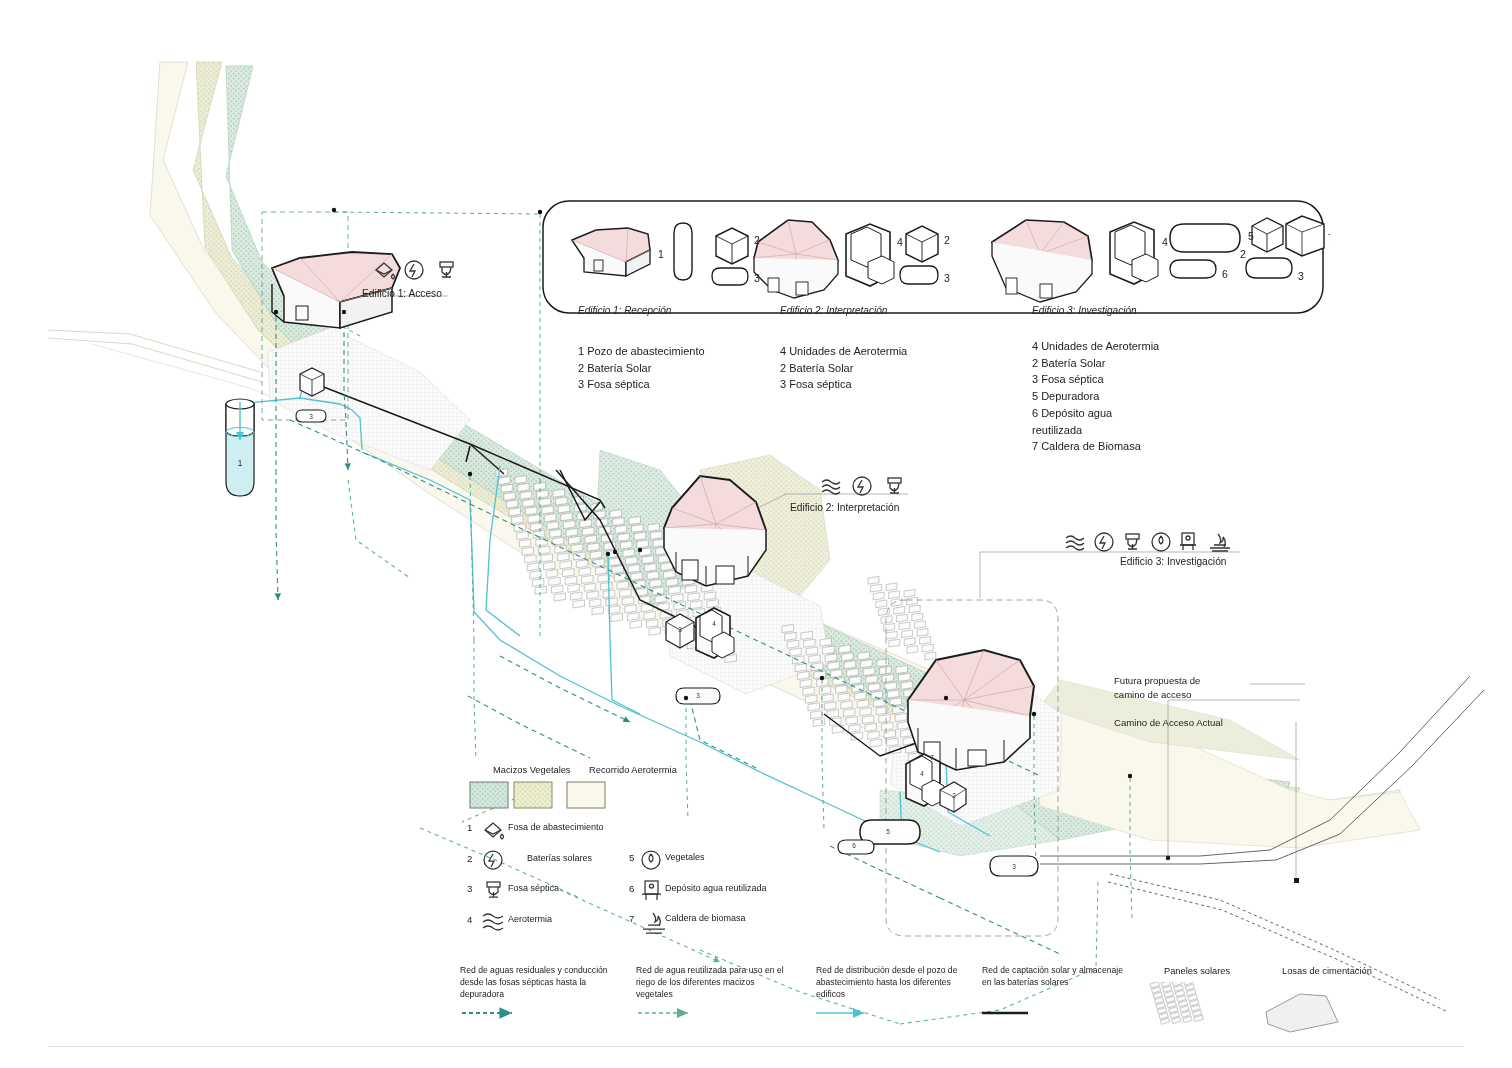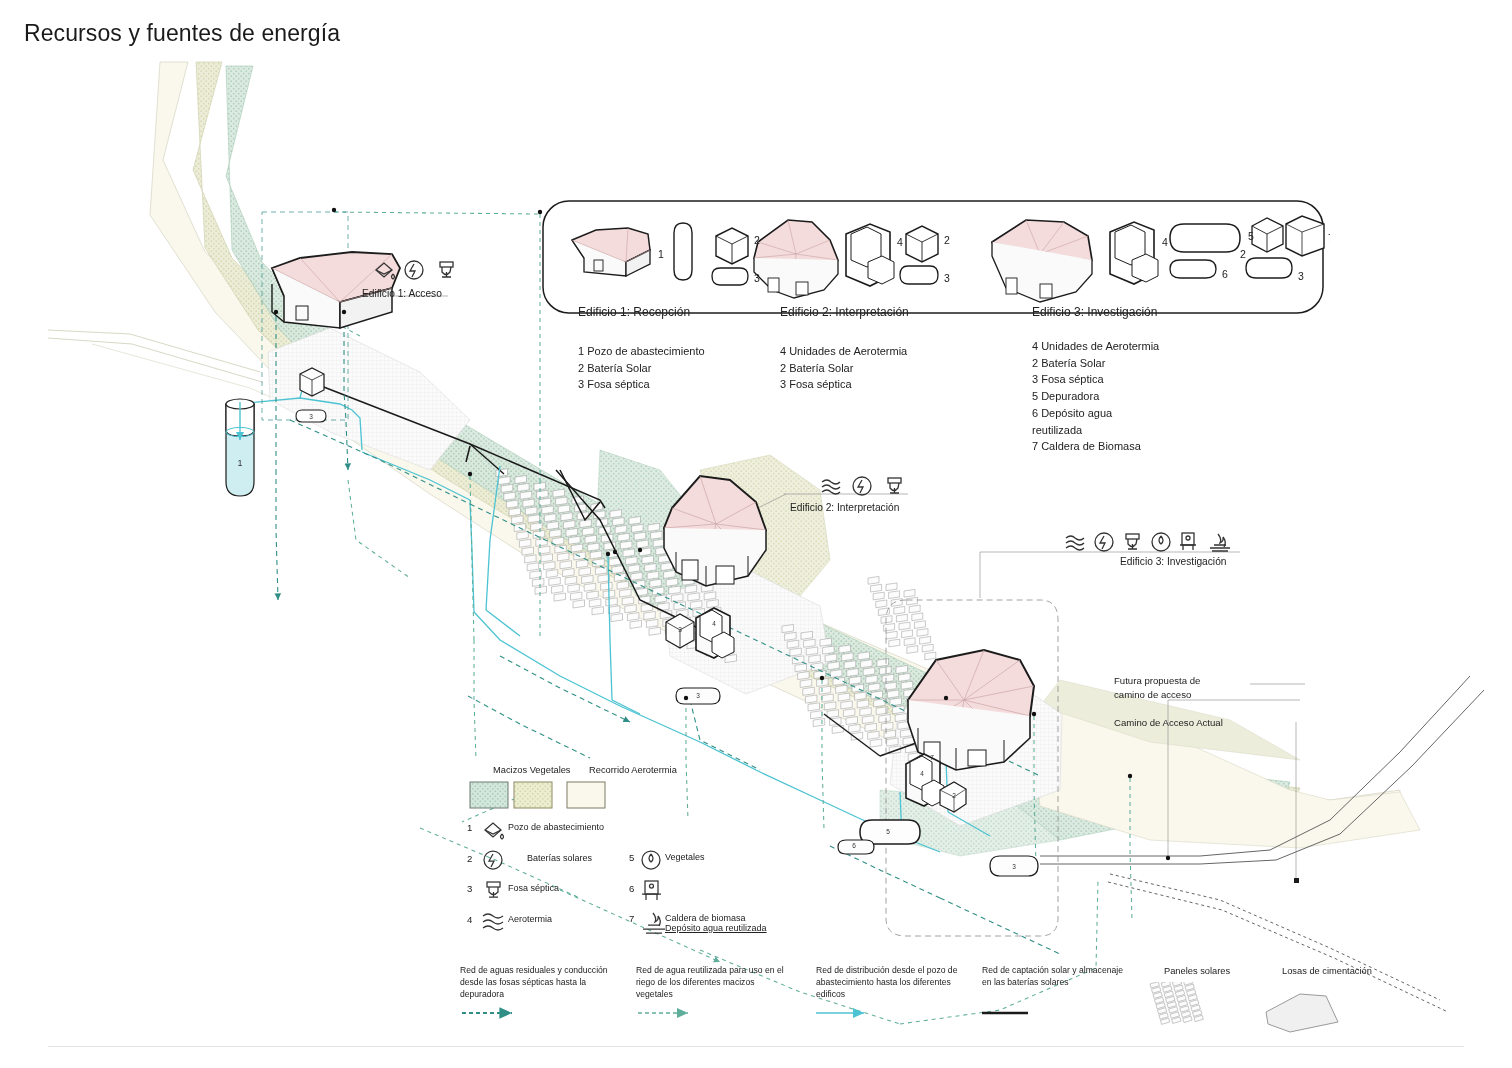--- a/index.html
+++ b/index.html
@@ -7,29 +7,28 @@
        font-family:"Liberation Sans","DejaVu Sans",sans-serif;color:#1c1c1c;}
   .page{position:absolute;inset:0;}
   #title{position:absolute;left:24px;top:20px;font-size:23px;letter-spacing:.1px;color:#1a1a1a;}
   svg{position:absolute;left:0;top:0;}
   .txt{position:absolute;font-size:9.3px;line-height:1.5;color:#222;white-space:pre-line;}
   .lbl{position:absolute;font-size:10.2px;color:#222;white-space:nowrap;}
   .legend-title{position:absolute;font-size:9.3px;color:#222;white-space:nowrap;margin-left:24px;}
   .netlbl{position:absolute;font-size:8.6px;line-height:1.42;color:#222;width:150px;}
   .keyrow{position:absolute;font-size:9px;color:#222;white-space:nowrap;}
   .num{position:absolute;font-size:9.6px;color:#222;}
-  .bld-cap{position:absolute;font-size:12px;color:#222;white-space:nowrap;}
+  .bld-cap{position:absolute;font-size:10px;color:#222;white-space:nowrap;font-style:italic;}
   .bld-list{position:absolute;font-size:11px;line-height:1.52;color:#222;white-space:pre-line;}
 </style>
 </head>
 <body>
 
 <div class="page">
 
-<div id="title">Recursos y fuentes de energía</div>
 
 <svg width="1512" height="1068" viewBox="0 0 1512 1068">
   <defs>
     <pattern id="hatchGreen" width="5" height="5" patternUnits="userSpaceOnUse">
       <rect width="5" height="5" fill="#d9e9df"></rect>
       <circle cx="1.2" cy="1.2" r="0.9" fill="#a9cdb8"></circle>
       <circle cx="3.7" cy="3.7" r="0.9" fill="#a9cdb8"></circle>
     </pattern>
     <pattern id="hatchOlive" width="5" height="5" patternUnits="userSpaceOnUse">
       <rect width="5" height="5" fill="#ecedd6"></rect>
@@ -831,21 +830,21 @@
           <path d="M20 98 q5 -4 10 0 q5 4 10 0"></path>
           <path d="M20 104 q5 -4 10 0 q5 4 10 0"></path>
           <path d="M20 110 q5 -4 10 0 q5 4 10 0"></path>
         </g>
   </g>
 </svg>
 <div class="num" style="left:467px;top:822px;">1</div>
 <div class="num" style="left:467px;top:853px;">2</div>
 <div class="num" style="left:467px;top:883px;">3</div>
 <div class="num" style="left:467px;top:914px;">4</div>
-<div class="keyrow" style="left:508px;top:822px;">Pozo de abastecimiento</div>
+<div class="keyrow" style="left:508px;top:822px;">Fosa de abastecimiento</div>
 <div class="keyrow" style="left:508px;top:853px;padding-left:19px;">Baterías solares</div>
 <div class="keyrow" style="left:508px;top:883px;">Fosa séptica</div>
 <div class="keyrow" style="left:508px;top:914px;">Aerotermia</div>
 
 <svg width="300" height="110" viewBox="0 0 300 110" style="left:625px;top:848px;">
   <g fill="none" stroke="#333" stroke-width="1.25">
     <g>
           <circle cx="26" cy="12" r="9"></circle>
           <path d="M26 6 q4 5 0 8 q-4 -3 0 -8"></path>
         </g>
@@ -857,21 +856,21 @@
     <g>
           <path d="M28 65 q4 5 2 9 q4 -2 3 -6 q4 5 1 10"></path>
           <path d="M18 81 L40 81 M21 85 L37 85 M23 77 L35 77"></path>
         </g>
   </g>
 </svg>
 <div class="num" style="left:629px;top:852px;">5</div>
 <div class="num" style="left:629px;top:883px;">6</div>
 <div class="num" style="left:629px;top:913px;">7</div>
 <div class="keyrow" style="left:665px;top:852px;">Vegetales</div>
-<div class="keyrow" style="left:665px;top:923px;text-decoration:underline;">Depósito agua reutilizada</div>
+<div class="keyrow" style="left:665px;top:883px;">Depósito agua reutilizada</div>
 <div class="keyrow" style="left:665px;top:913px;">Caldera de biomasa</div>
 
 <div class="netlbl" style="left:460px;top:964px;">Red de aguas residuales y
 conducción desde las fosas
 sépticas hasta la depuradora</div>
 <div class="netlbl" style="left:636px;top:964px;">Red de agua reutilizada para
 uso en el riego de los diferentes
 macizos vegetales</div>
 <div class="netlbl" style="left:816px;top:964px;">Red de distribución desde el
 pozo de abastecimiento hasta

